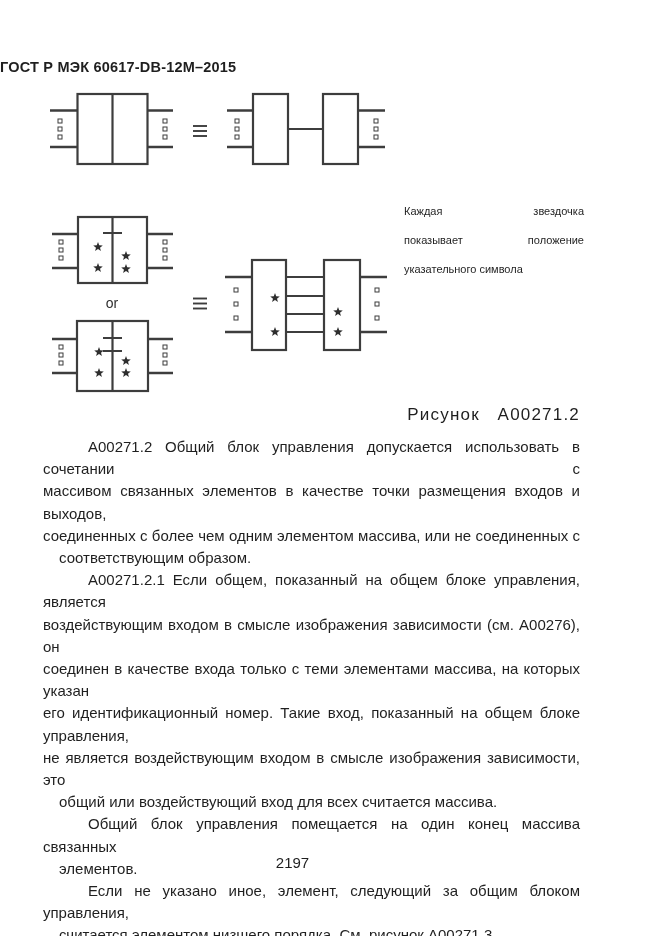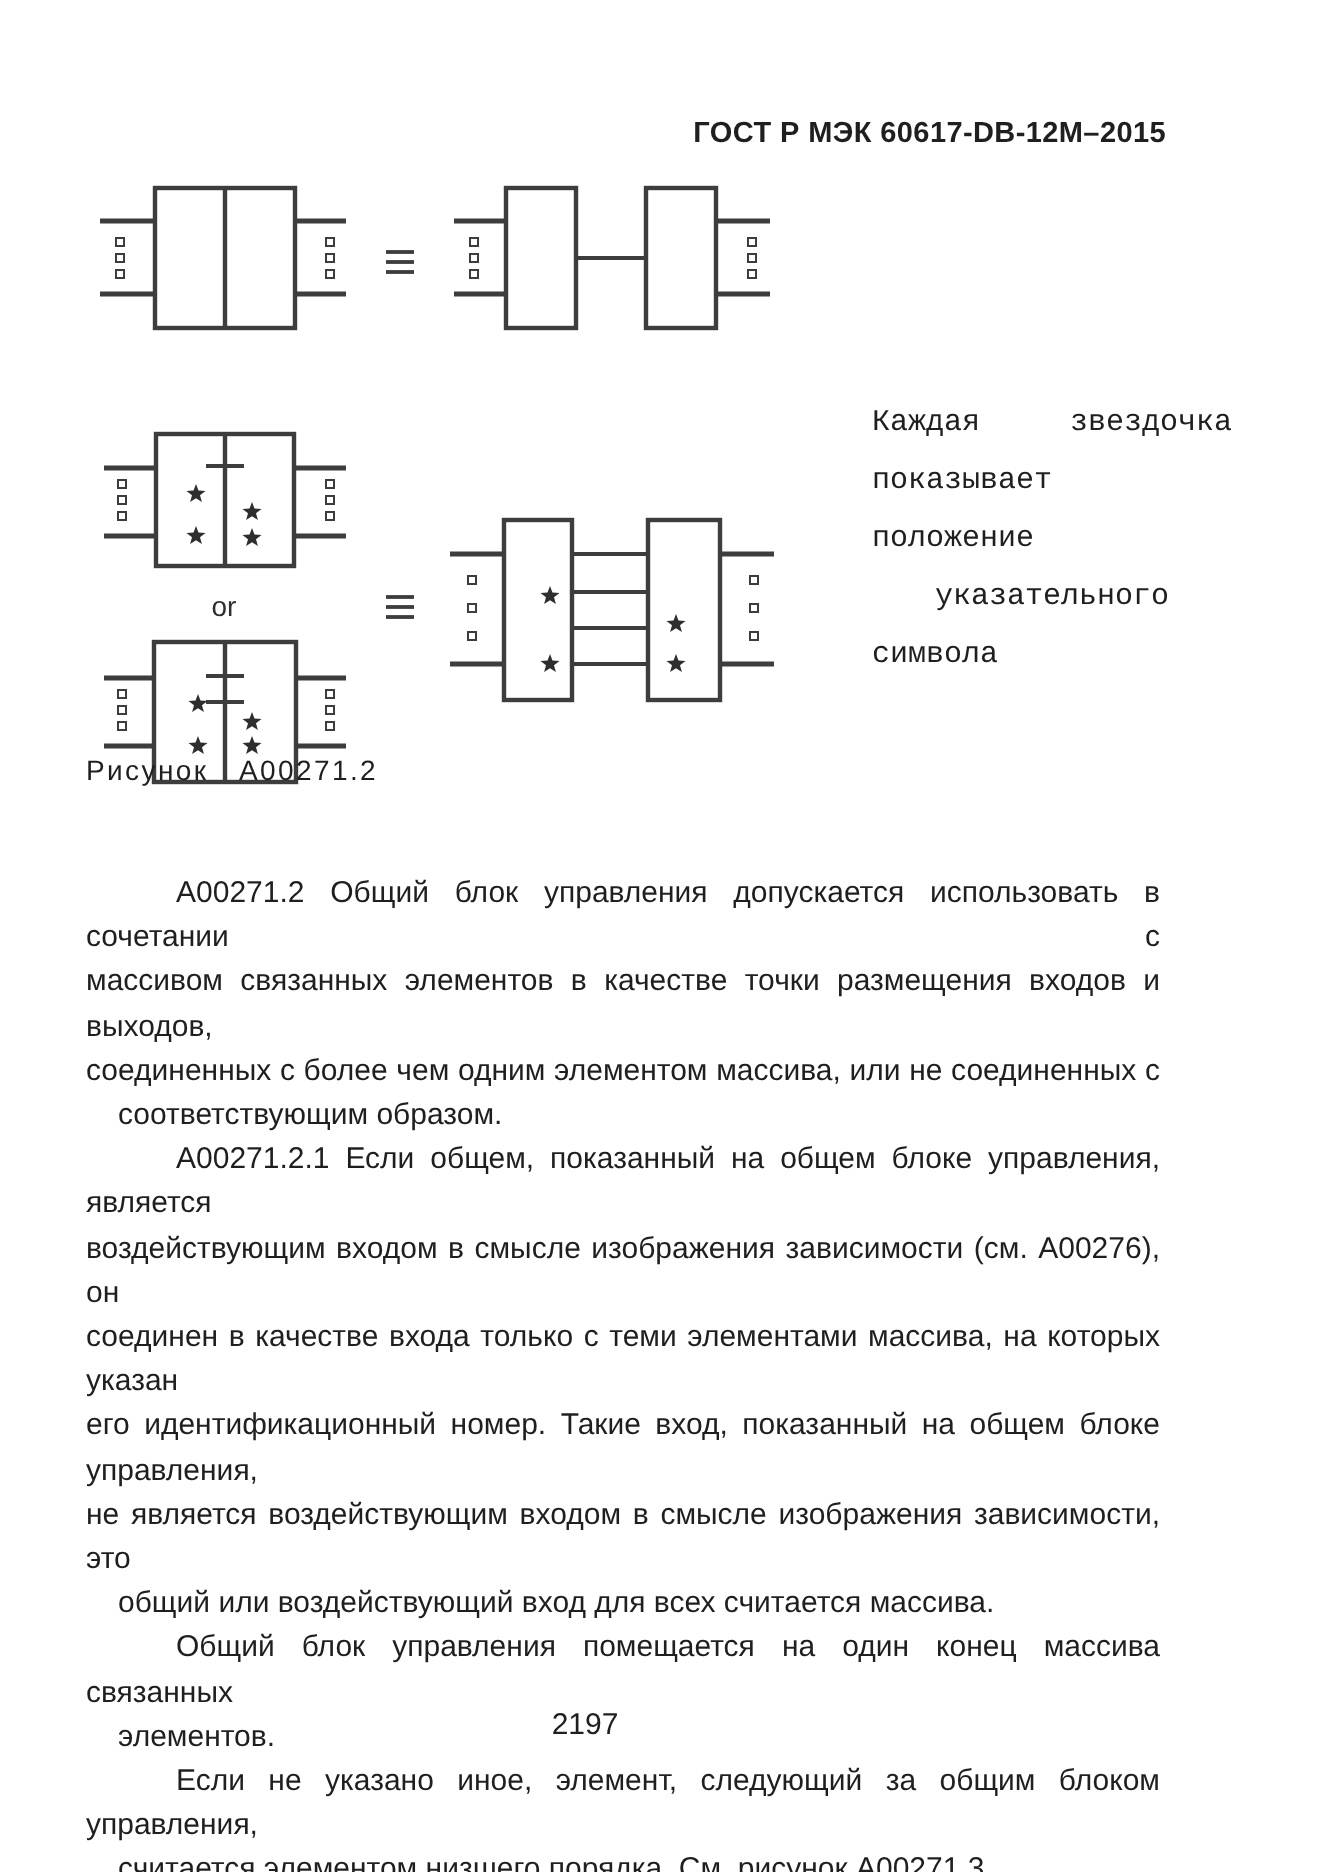--- a/index.html
+++ b/index.html
@@ -3,45 +3,45 @@
 <meta charset="utf-8">
 <style>
   html,body{margin:0;padding:0;background:#ffffff;}
   .page{
     position:relative;width:661px;height:936px;background:#ffffff;
     font-family:"Liberation Sans","DejaVu Sans",sans-serif;
     color:#1f1f1f;overflow:hidden;
   }
   .header{
     position:absolute;top:59px;left:0;right:78px;
-    text-align:right;font-size:14.5px;font-weight:bold;letter-spacing:.2px;
+    font-size:14.5px;font-weight:bold;letter-spacing:.2px;
   }
   .fig-svg{position:absolute;left:40px;display:block;}
   #fig1{top:85px;}
   #fig2{top:200px;}
   .fig-svg line, .fig-svg rect{stroke:#3d3d3d;fill:none;}
   .boxline{stroke-width:2.2px;}
   .sideline{stroke-width:2.5px;}
   .connline{stroke-width:2px;}
   .tickline{stroke-width:2px;}
   .equivline{stroke-width:1.9px;}
   .dot{fill:#2e2e2e;stroke:none;}
   .orlabel{
     font-family:"Liberation Sans","DejaVu Sans",sans-serif;
     font-size:14px;fill:#2e2e2e;stroke:none;
   }
   .note{
-    position:absolute;left:436px;top:197px;width:180px;
-    font-size:15px;line-height:29px;font-family:Liberation Mono, monospace;
+    position:absolute;left:404px;top:197px;width:180px;
+    font-size:11px;line-height:29px;
   }
   .note-line{text-align:justify;text-align-last:justify;}
   .note-line.last{text-align:center;text-align-last:left;}
   .caption{
-    position:absolute;left:43px;top:377px;width:537px;
-    text-align:left;font-size:14px;letter-spacing:1.2px;white-space:pre;
+    position:absolute;left:43px;top:405px;width:537px;
+    text-align:right;font-size:17px;letter-spacing:1.2px;white-space:pre;
   }
   .body-text{
     position:absolute;left:43px;top:436px;width:537px;
     font-size:15px;line-height:22.2px;
   }
   .para{margin:0;}
   .bline{text-align:justify;text-align-last:justify;}
   .bline.first{text-indent:45px;}
   .bline.plast{text-align-last:left;margin-left:16px;}
   .page-number{

